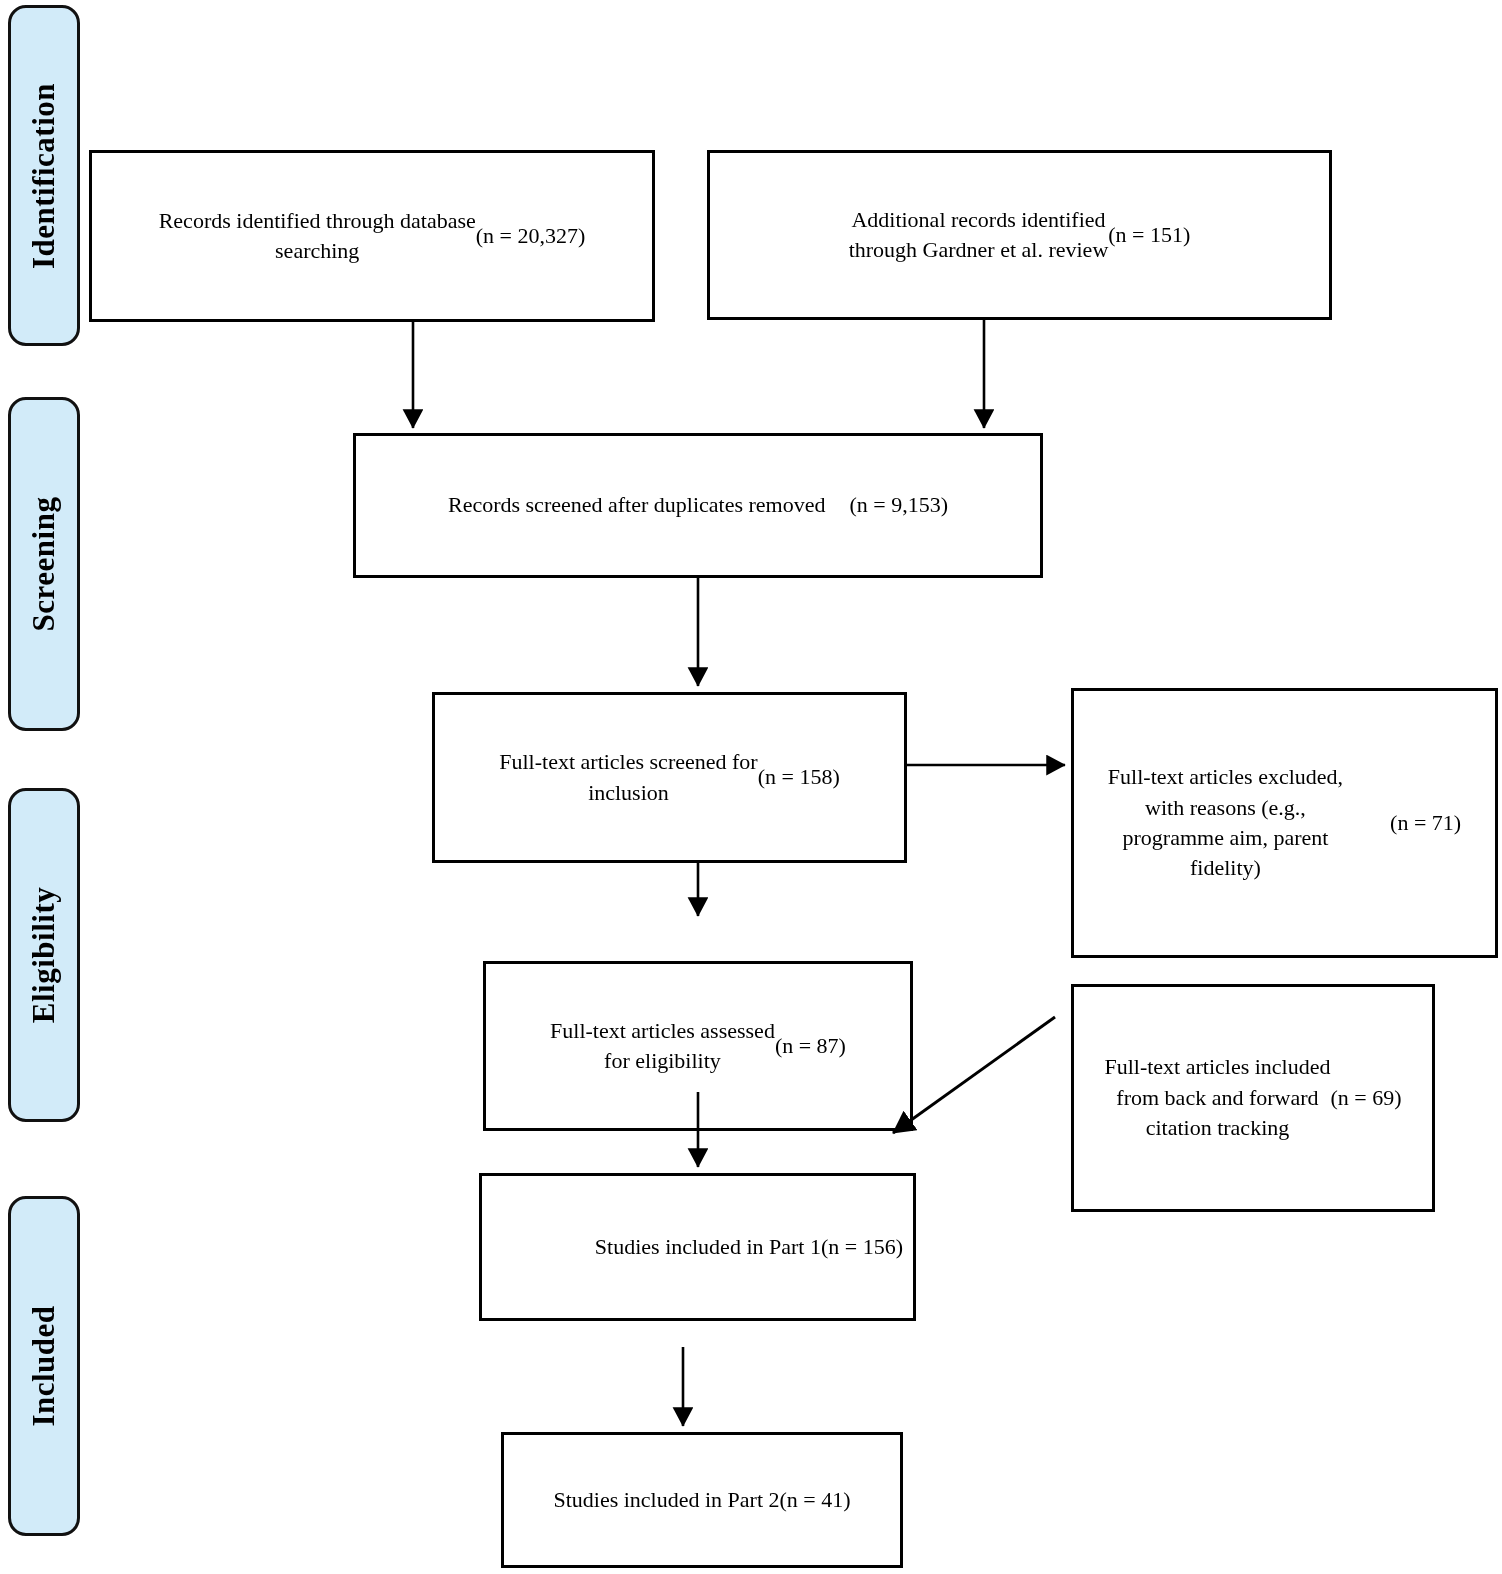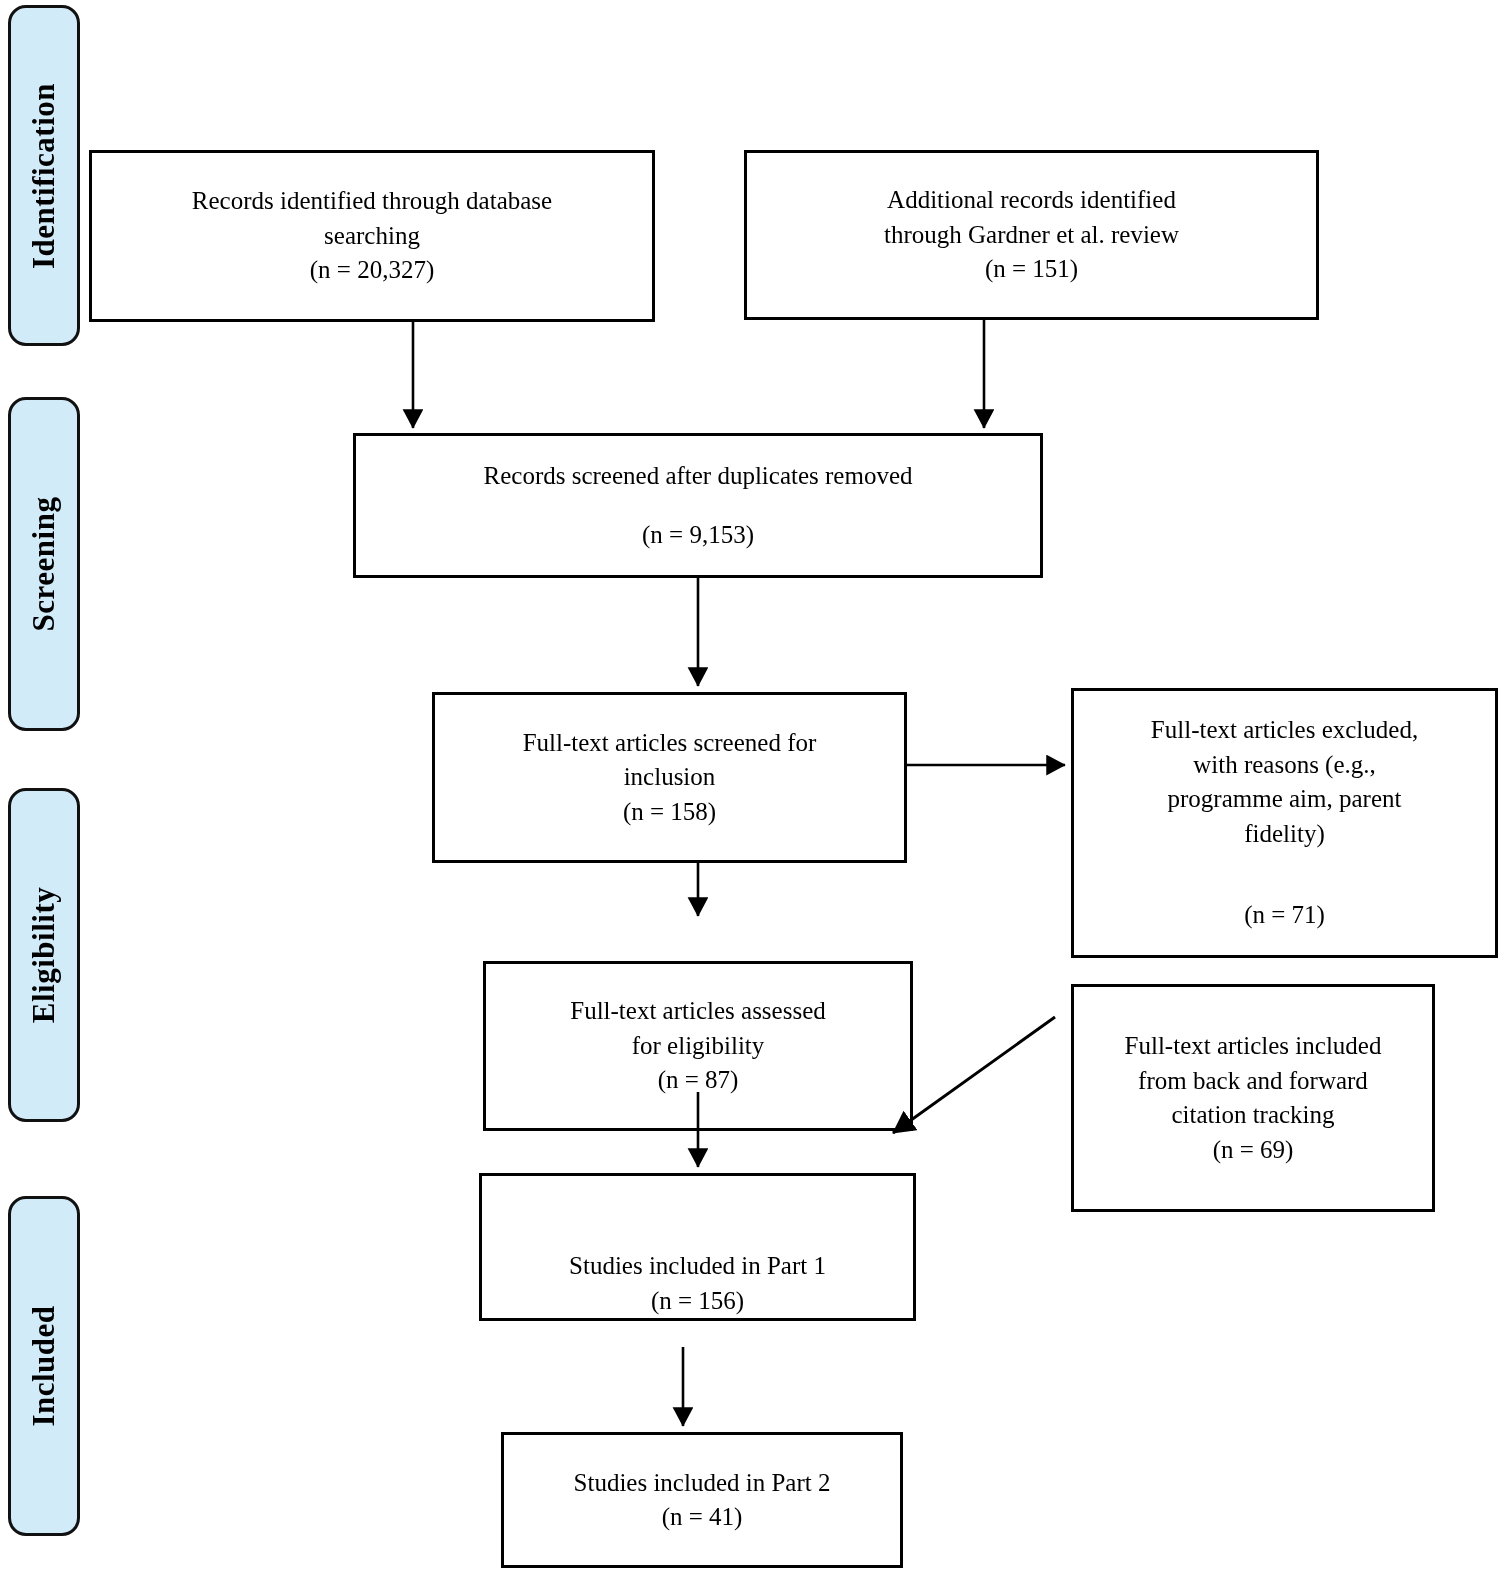--- a/index.html
+++ b/index.html
@@ -34,27 +34,27 @@
     font-weight: bold;
     font-size: 31px;
     letter-spacing: 0.5px;
   }
   .fbox {
     position: absolute;
     box-sizing: border-box;
     background: #ffffff;
     border: 3px solid #000000;
     display: flex;
-    flex-direction: column;
+    flex-direction: row;
     align-items: center;
     justify-content: center;
     text-align: center;
-    font-size: 25px;
+    font-size: 22px;
     line-height: 1.38;
-    padding: 0 10px;
+    padding: 16px 10px;
   }
   .fbox .btext {
     white-space: pre-line;
   }
   .fbox.top-align {
     justify-content: flex-start;
     padding-top: 16px;
   }
   #arrow-layer {
     position: absolute;
@@ -82,21 +82,21 @@
   <div class="stage-label" style="top:1196px; height:340px;">
     <span class="vtext">Included</span>
   </div>
 
   <div class="fbox" style="left:89px; top:150px; width:566px; height:172px;">
     <div class="btext">Records identified through database
 searching</div>
     <div class="btext">(n = 20,327)</div>
   </div>
 
-  <div class="fbox" style="left:744px; top:150px; width:575px; height:170px;">
+  <div class="fbox" style="left:707px; top:150px; width:625px; height:170px;">
     <div class="btext">Additional records identified
 through Gardner et al. review</div>
     <div class="btext">(n = 151)</div>
   </div>
 
   <div class="fbox" style="left:353px; top:433px; width:690px; height:145px;gap:24px;">
     <div class="btext">Records screened after duplicates removed</div>
     <div class="btext">(n = 9,153)</div>
   </div>
 

